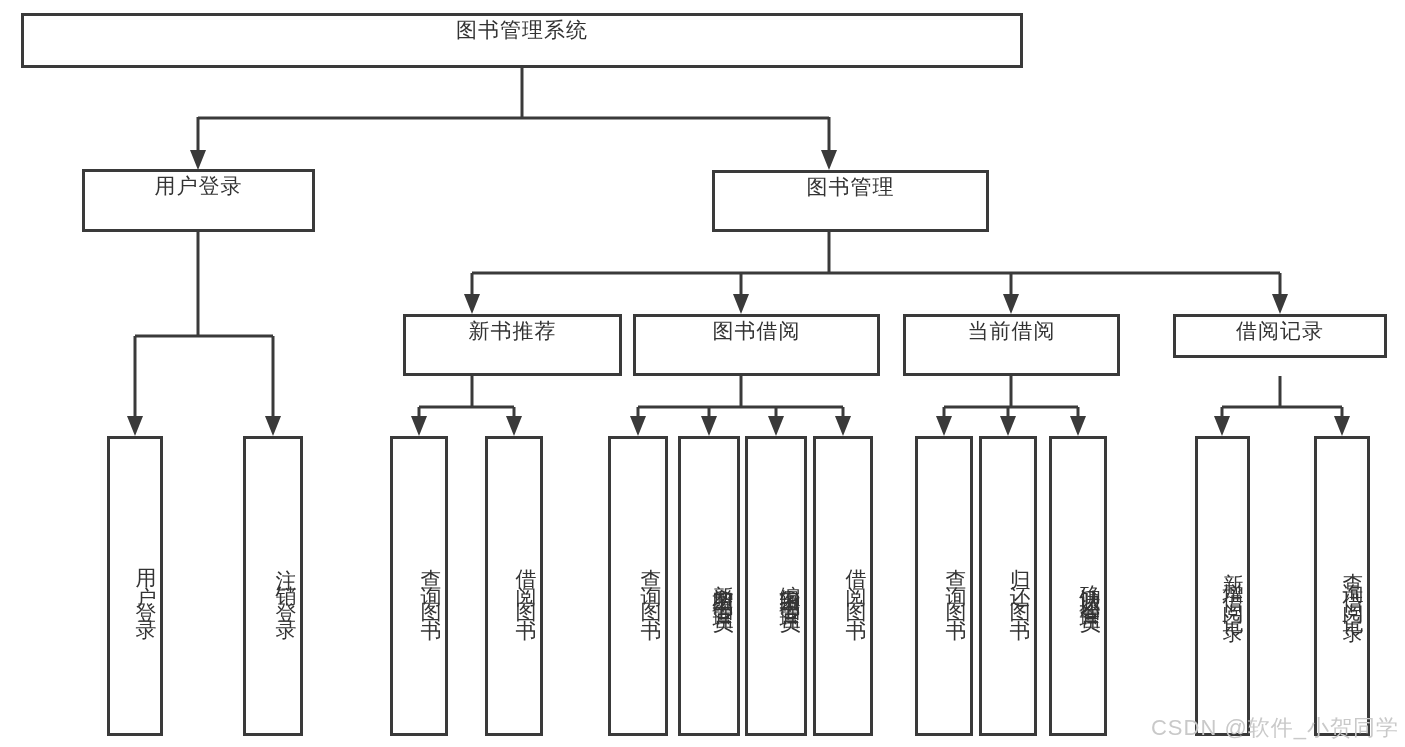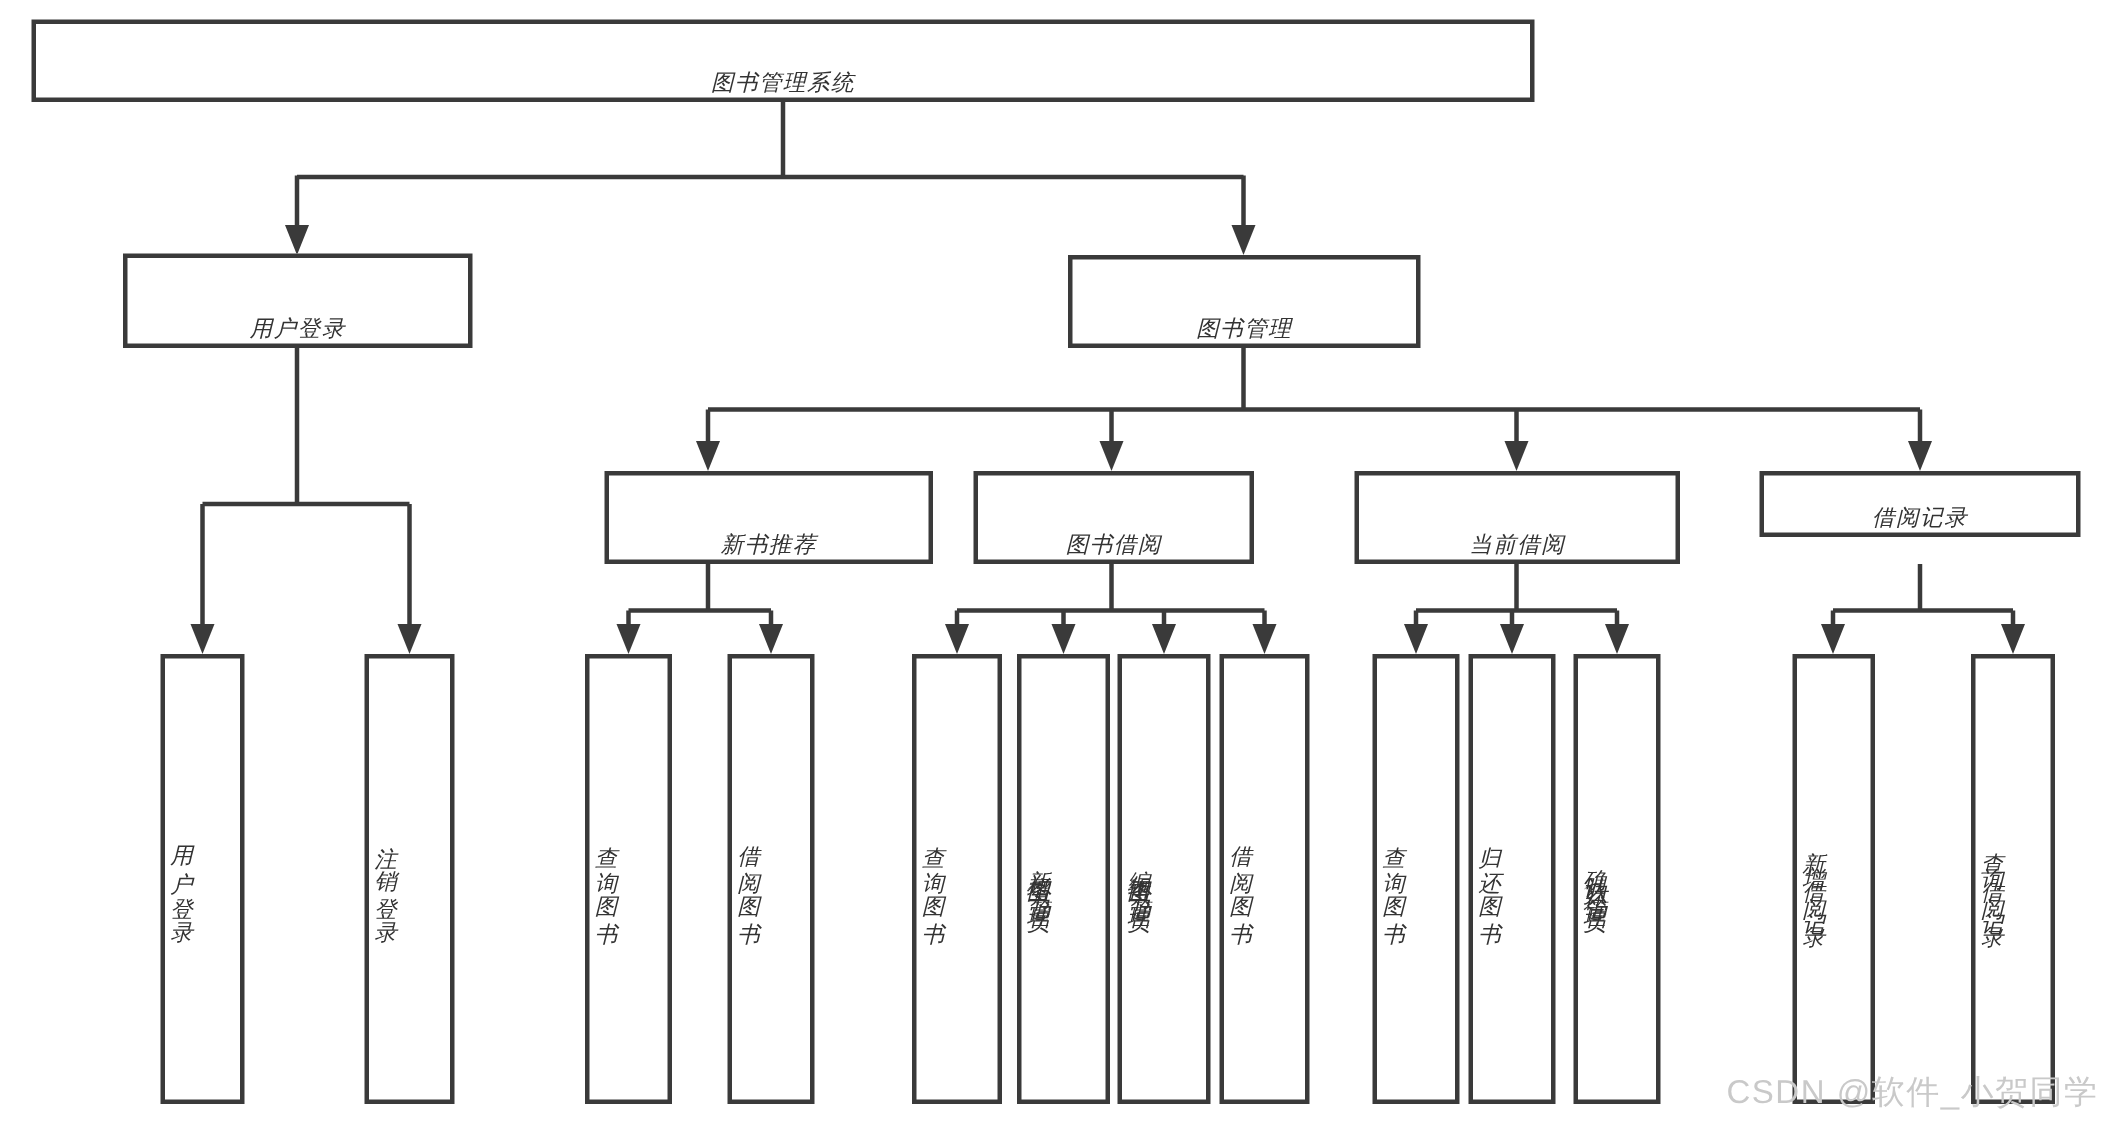--- a/index.html
+++ b/index.html
@@ -22,46 +22,45 @@
     width: 1405px;
     height: 747px;
     pointer-events: none;
   }
   .node {
     position: absolute;
     box-sizing: border-box;
     border: 3px solid #3a3a3a;
     background: #ffffff;
     display: flex;
-    align-items: flex-end;
+    align-items: flex-start;
     justify-content: center;
     color: #333333;
-    font-size: 15px;
+    font-size: 21px;
     letter-spacing: 1px;
     white-space: nowrap;
-    font-style: italic;
   }
   .hnode {  }
   .leaf {
     top: 436px;
     height: 300px;
     writing-mode: vertical-rl;
     text-orientation: mixed;
   }
   .ls4 { letter-spacing: 17px; }
   .ls6 { letter-spacing: 10px; }
   .ls9 { letter-spacing: 4px; }
   
   .n-root { left: 21px;  top: 13px;  width: 1002px; height: 55px; }
   
   .n-l2a  { left: 82px;  top: 169px; width: 233px;  height: 63px; }
-  .n-l2b  { left: 712px; top: 170px; width: 235px;  height: 62px; }
+  .n-l2b  { left: 712px; top: 170px; width: 277px;  height: 62px; }
   
   .n-l3a  { left: 363px;  top: 314px; width: 219px; height: 62px; margin-left: 40px; }
-  .n-l3b  { left: 649px;  top: 314px; width: 187px; height: 62px; }
+  .n-l3b  { left: 633px;  top: 314px; width: 247px; height: 62px; }
   .n-l3c  { left: 903px;  top: 314px; width: 217px; height: 62px; }
   .n-l3d  { left: 1173px; top: 314px; width: 214px; height: 44px; }
   
   .n-f01 { left: 107px;  width: 56px; }
   .n-f02 { left: 243px;  width: 60px; }
   .n-f03 { left: 390px;  width: 58px; }
   .n-f04 { left: 485px;  width: 58px; }
   .n-f05 { left: 608px;  width: 60px; }
   .n-f06 { left: 678px;  width: 62px; }
   .n-f07 { left: 745px;  width: 62px; }

